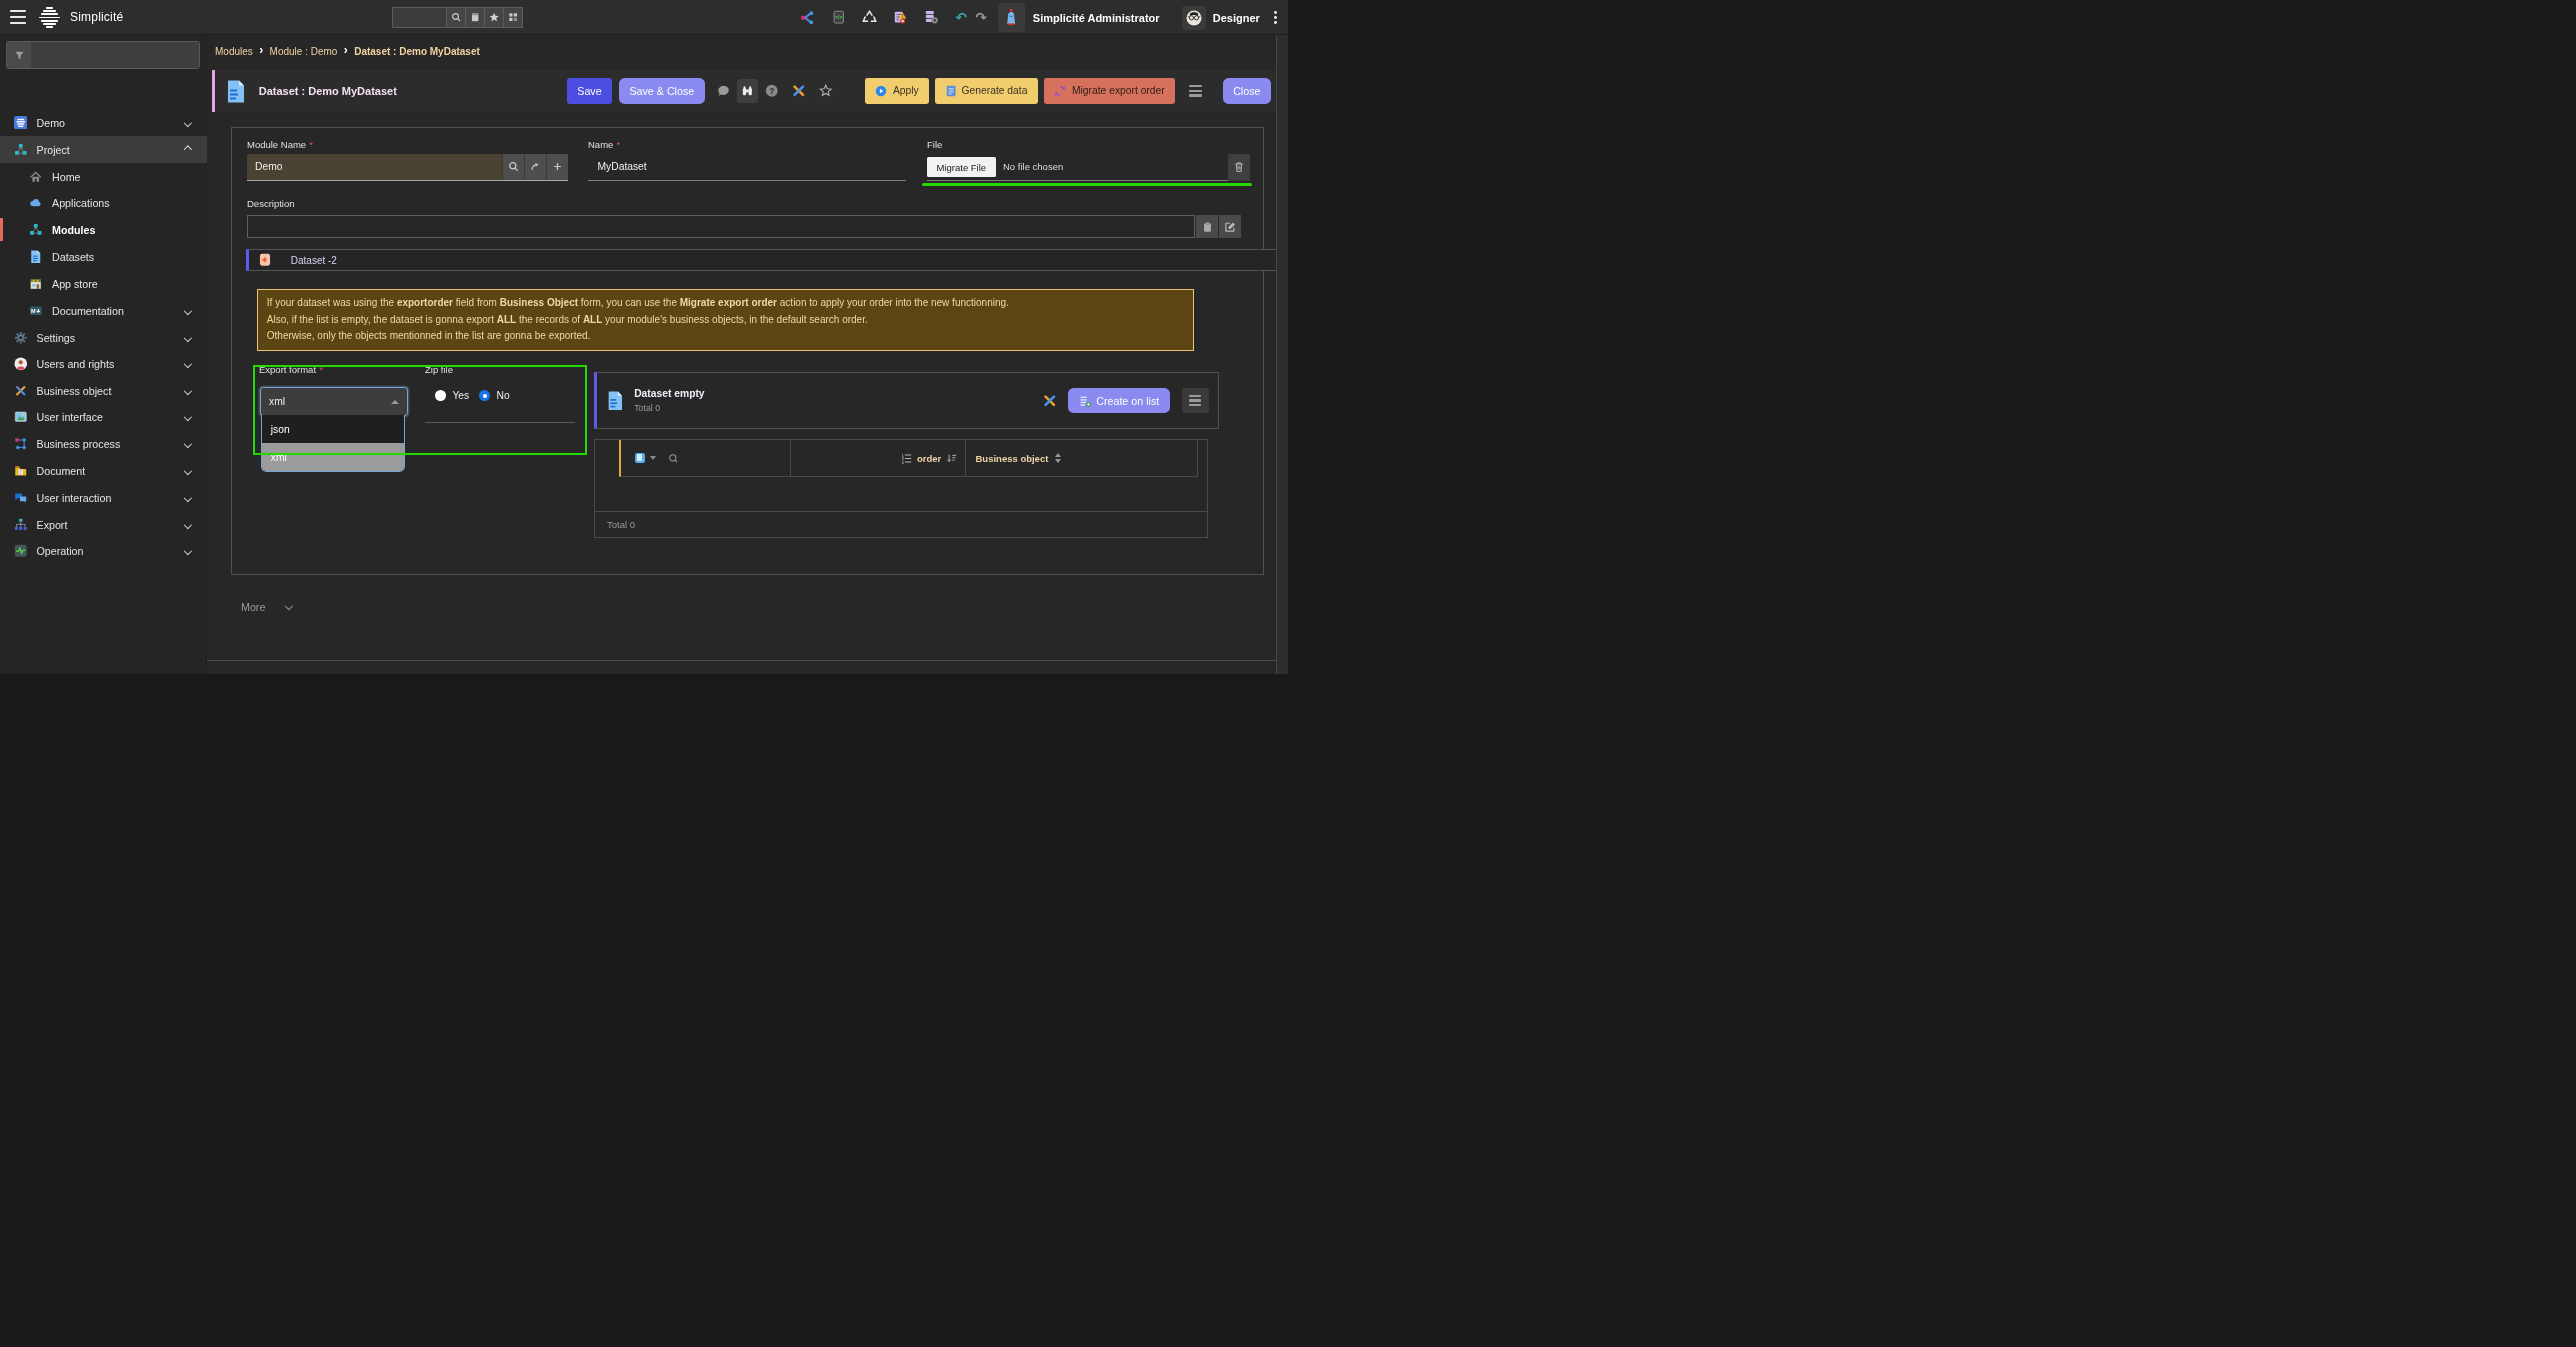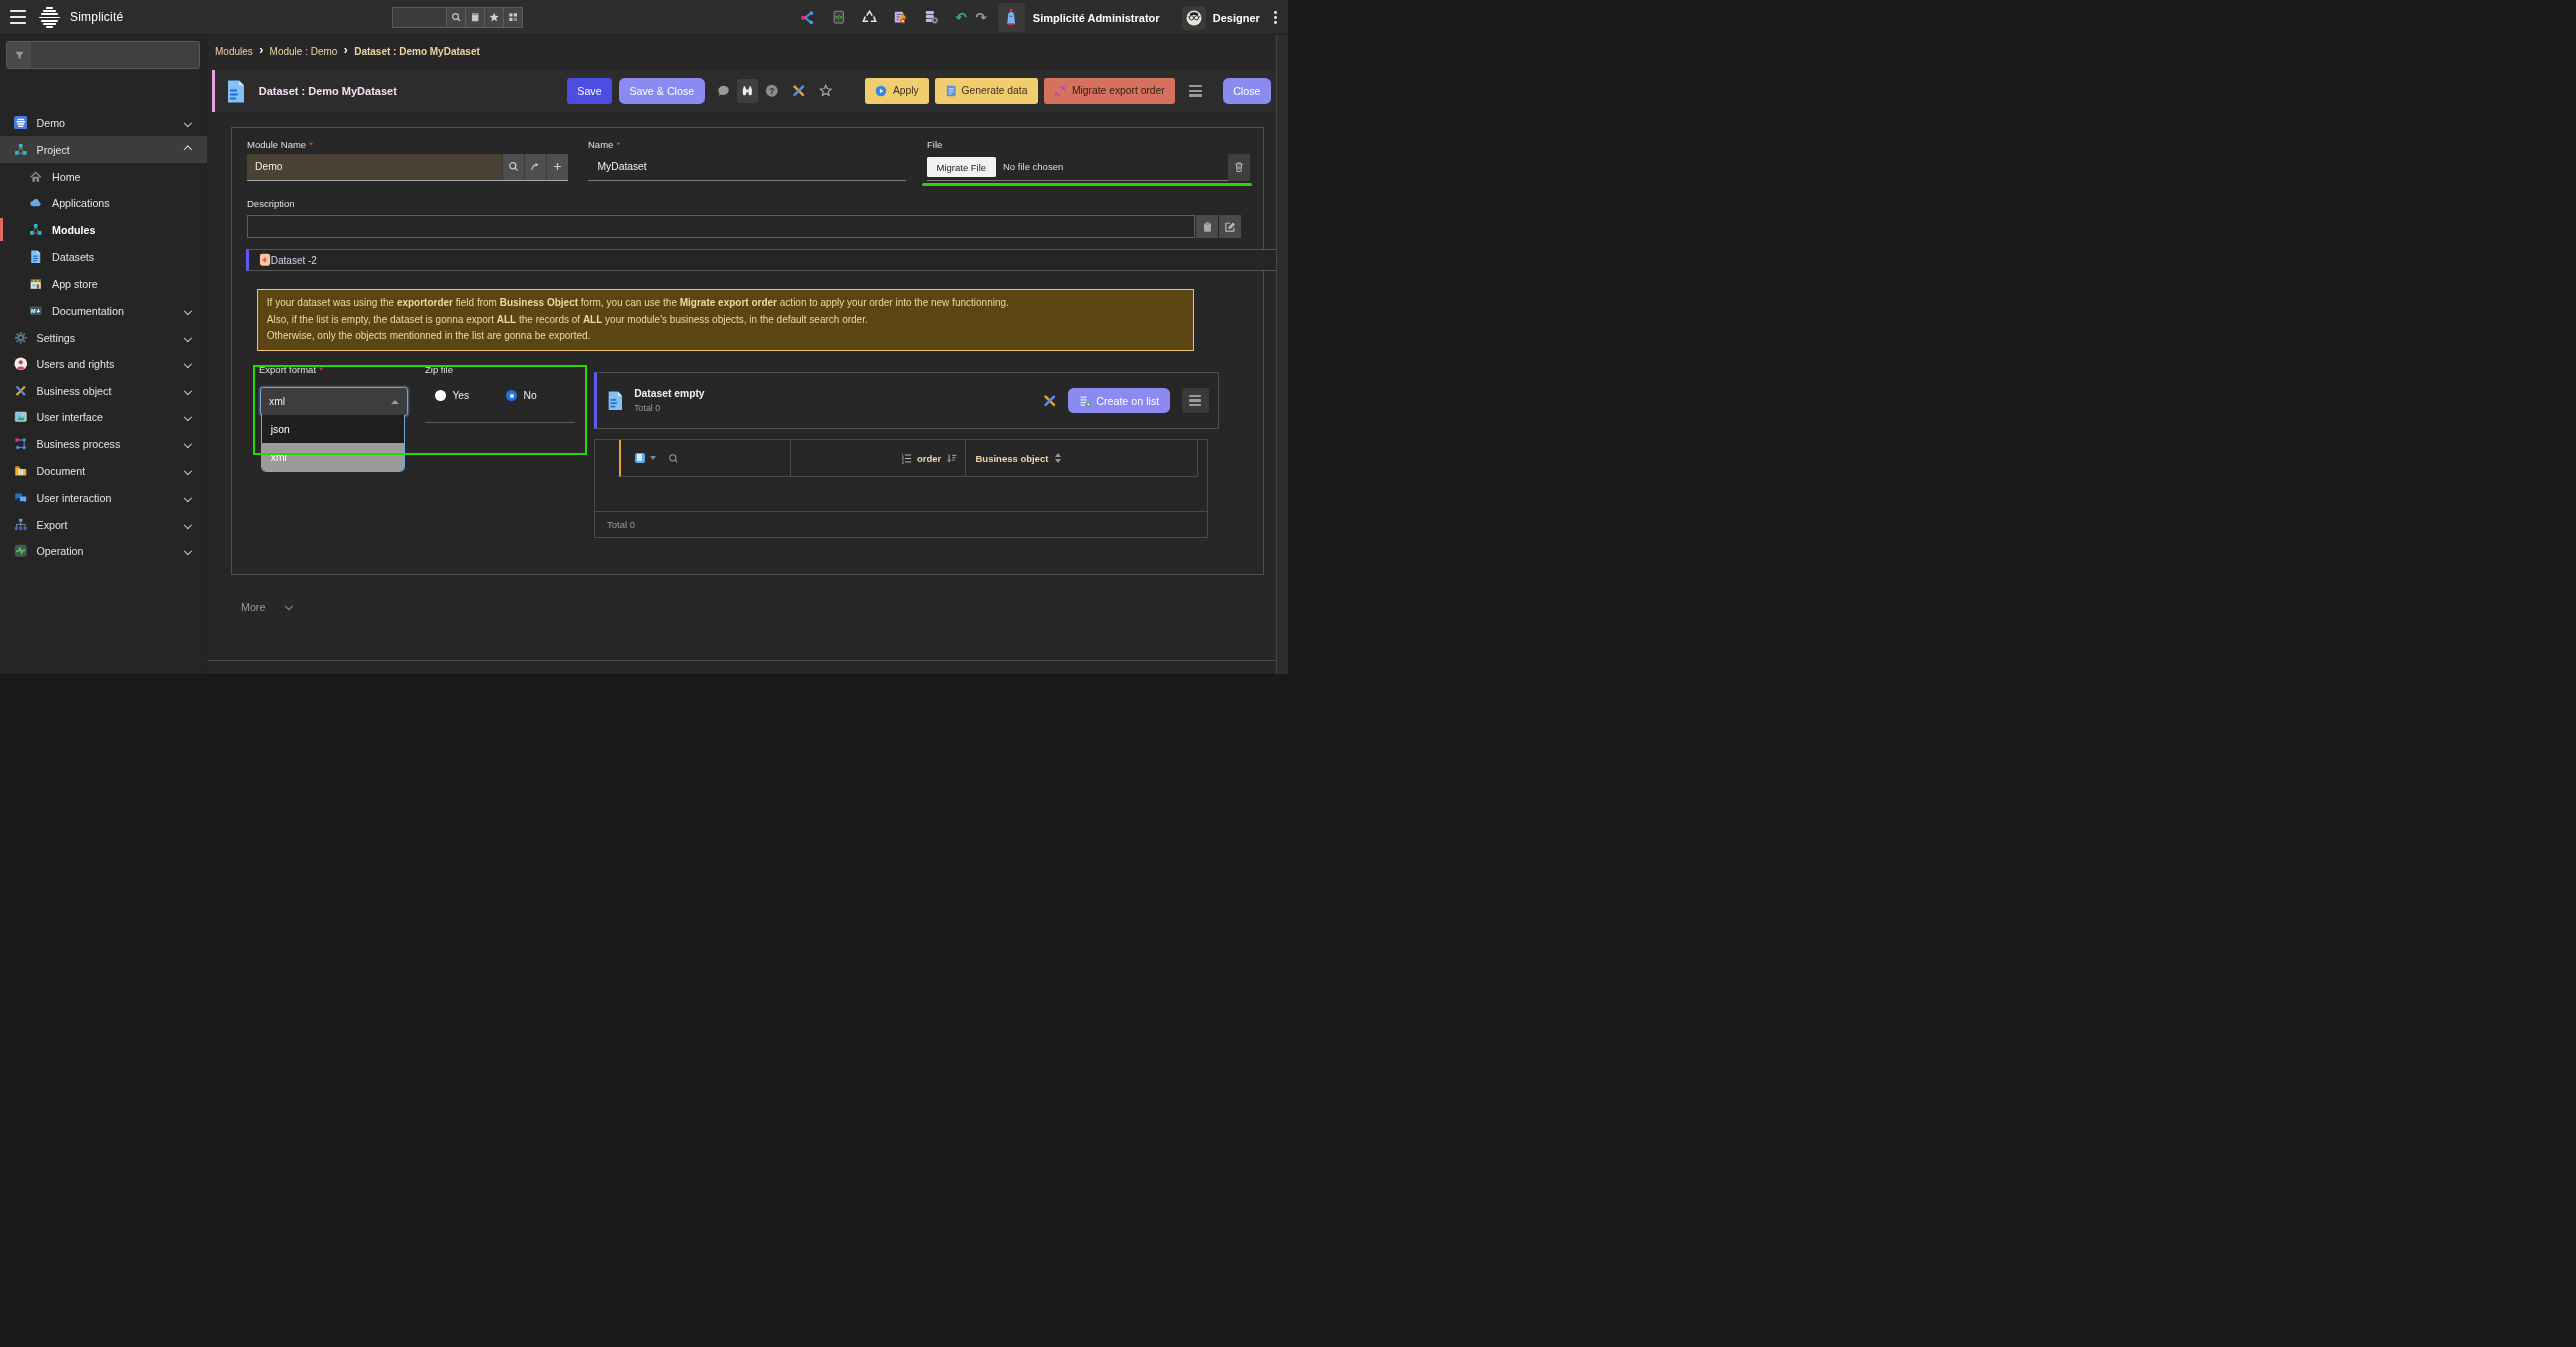--- a/index.html
+++ b/index.html
@@ -82,34 +82,34 @@
   .mf-btn{width:22px;background:#4e4e4e;border-left:0.8px solid #3a3a3a;display:flex;align-items:center;justify-content:center;cursor:pointer}
   .name-field{position:absolute;left:356px;top:25.5px;width:318px;height:27px;border-bottom:0.8px solid #7d7d7d;display:flex;align-items:center;font-size:10.3px;color:#f0f0f0;padding:0 9.5px}
   .file-field{position:absolute;left:695px;top:25.5px;width:323px;height:27px;border-bottom:0.8px solid #7d7d7d}
   .choose-btn{position:absolute;left:0;top:3.2px;height:20.7px;padding:0 9.5px;background:#f2f2f2;color:#222;font-size:9.5px;border-radius:1.6px;display:flex;align-items:center;cursor:pointer}
   .file-status{position:absolute;left:76px;top:7.2px;font-size:9.5px;color:#ddd}
   .trash-btn{position:absolute;right:0;top:0;width:22px;height:27px;background:#3f3f3f;display:flex;align-items:center;justify-content:center;cursor:pointer}
   .green-underline{position:absolute;left:690px;top:55px;width:330px;height:3.2px;background:var(--annotation-green);border-radius:1.6px}
   .desc-area{position:absolute;left:15px;top:87px;width:948px;height:23px;border:0.8px solid #5f5f5f;background:#262626;color:#ddd;font-size:9.5px;resize:none;outline:none;padding:2.4px 6.4px;font-family:inherit}
   .desc-btns{position:absolute;left:964px;top:87px;height:23px;display:flex;gap:0.8px}
   .desc-btn{width:22px;background:#4a4a4a;display:flex;align-items:center;justify-content:center;cursor:pointer}
-  .tabbar{position:absolute;left:14.3px;top:121px;width:1174px;height:22px;border:0.8px solid #555;border-left:3.2px solid var(--accent-blue);background:#252525;display:flex;align-items:center;gap:0;padding-left:9.5px}
+  .tabbar{position:absolute;left:14.3px;top:121px;width:1174px;height:22px;border:0.8px solid #555;border-left:3.2px solid var(--accent-blue);background:#252525;display:flex;align-items:center;gap:20px;padding-left:9.5px}
   .tab-ico{width:12px;height:13.5px}
   .tab-label{font-size:10px;color:#d6d2f2}
   .notice{position:absolute;left:25px;top:161px;width:937px;border:1.6px solid var(--warning-border);background:var(--warning-bg);color:var(--warning-text);font-size:10px;line-height:16.7px;padding:4.8px 8.8px}
   .notice b{font-weight:bold}
 
   
   .annotation-rect{position:absolute;left:20.7px;top:237px;width:334px;height:90px;border:2.4px solid var(--annotation-green);pointer-events:none;z-index:6}
   .select-box{position:absolute;left:28px;top:259px;width:148px;height:29px;background:#3d3d3d;border:1.6px solid var(--select-focus);border-radius:3.2px;box-shadow:0 0 0 1.6px rgba(118,167,212,.30);display:flex;align-items:center;justify-content:space-between;padding:0 8px;font-size:10.3px;color:#eee;cursor:pointer;z-index:4}
   .tri-up-sm{width:0;height:0;border-left:4px solid transparent;border-right:4px solid transparent;border-bottom:4.8px solid #9a9a9a}
   .select-dropdown{position:absolute;left:29px;top:287px;width:144px;border:1.6px solid var(--select-focus);border-top:none;border-radius:0 0 5.6px 5.6px;overflow:hidden;z-index:4}
   .opt{height:28px;display:flex;align-items:center;padding:0 8.8px;font-size:10.3px;color:#fff;background:#1f1f1f;cursor:pointer}
   .opt.hl{background:#9b9b9b}
-  .zip-radios{position:absolute;left:203px;top:262px;display:flex;align-items:center;gap:37px;font-size:10.3px;color:#eee}
+  .zip-radios{position:absolute;left:203px;top:262px;display:flex;align-items:center;gap:10px;font-size:10.3px;color:#eee}
   .radio{width:11px;height:11px;border-radius:50%;display:inline-block;flex:none}
   .radio.off{background:#fff}
   .radio.on{background:var(--radio-blue);position:relative}
   .radio.on::after{content:'';position:absolute;left:3.6px;top:3.6px;width:4px;height:4px;background:#fff;border-radius:50%}
   .radio-item{display:flex;align-items:center;gap:6.4px;cursor:pointer}
   .zip-divider{position:absolute;left:193px;top:294px;width:150px;border-top:0.8px solid #5a5a5a}
 
   
   .dso-header{position:absolute;left:362px;top:244px;width:625px;height:57px;border:0.8px solid #505050;border-left:3.2px solid var(--accent-blue);display:flex;align-items:center;padding:0 9.5px;gap:11px}
   .dso-doc{width:16.7px;height:21.5px}

